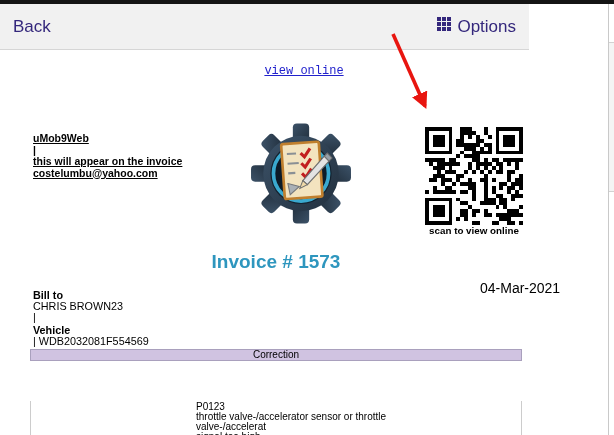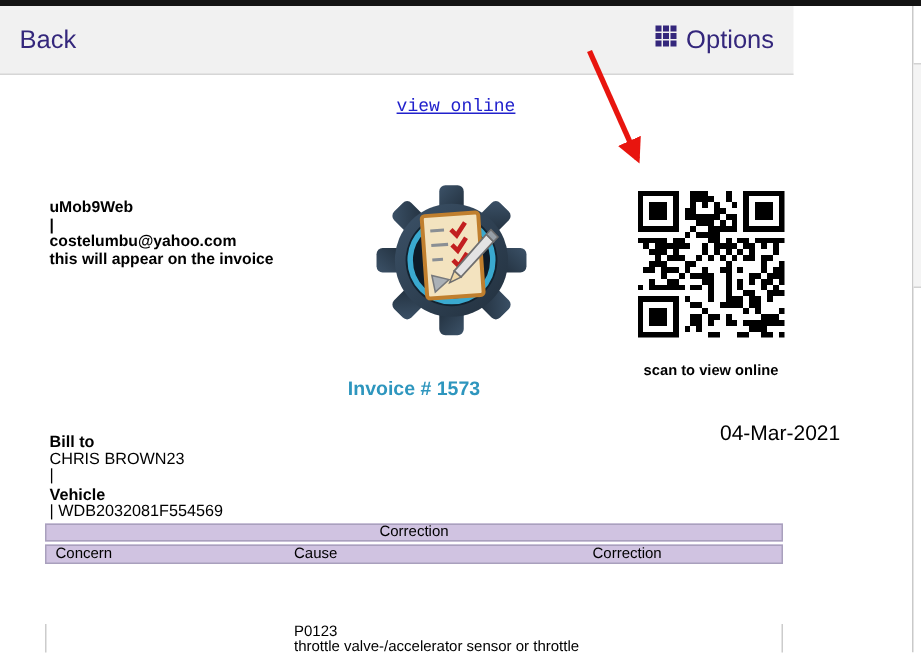--- a/index.html
+++ b/index.html
@@ -25,31 +25,31 @@
   #scrollbar { left:608px; top:4px; width:5px; height:431px; background:#fff; border-left:1px solid #c9c9c9; }
   #scrollbar-thumb { position:absolute; left:0; top:38px; width:5px; height:148px;
     background:#f4f4f4; border-top:1px solid #d2d2d2; border-bottom:1px solid #d2d2d2; }
 
   
   #view-online-wrap { top:63px; left:0; width:608px; text-align:center; font-size:12px; }
   #view-online-wrap a { color:var(--link,#2121cc); text-decoration:underline; cursor:pointer;font-family:Liberation Mono, monospace; }
 
   #arrow-svg { left:385px; top:25px; pointer-events:none; }
 
-  #sender { left:33px; top:133px; font-size:10.5px; font-weight:bold; line-height:11.5px; }
+  #sender { left:33px; top:133px; font-size:10.5px; font-weight:bold; line-height:11.5px;text-decoration:underline; }
   #sender div { white-space:nowrap; }
 
   #logo { left:250px; top:122px; }
 
   #qr-block { left:425px; top:127px; width:98px; text-align:center; }
   #qr-svg { width:98px; height:98px; display:block; }
-  #qr-caption { margin-top:17px; font-size:9.8px; font-weight:600; white-space:nowrap; }
+  #qr-caption { margin-top:0; font-size:9.8px; font-weight:600; white-space:nowrap; }
 
   #invoice-title { left:30px; top:251px; width:492px; text-align:center;
-    font-size:13px; font-weight:bold; color:var(--invoice-accent,#2e96be); }
+    font-size:19px; font-weight:bold; color:var(--invoice-accent,#2e96be); }
 
   .text-block { font-size:10.8px; line-height:11px;margin-top:14px; }
   .bold { font-weight:bold; }
   #bill-to { left:33px; top:276px; }
   #invoice-date { left:480px; top:280px; font-size:14px; }
   #vehicle { left:33px; top:311px; }
 
   
   #dtable { left:30px; top:349px; width:492px; font-size:10px; }
   .t-title {
@@ -106,22 +106,22 @@
     <marker id="ah" viewBox="0 0 10 10" refX="8" refY="5" markerWidth="4.6" markerHeight="4.6" orient="auto">
       <path d="M0 0 L10 5 L0 10 z" style="fill:var(--arrow,#e8150f)"></path>
     </marker>
   </defs>
   <line x1="8" y1="9" x2="40" y2="81" style="stroke:var(--arrow,#e8150f)" stroke-width="3.6" marker-end="url(#ah)"></line>
 </svg>
 
 <div class="abs" id="sender">
   <div>uMob9Web</div>
   <div>|</div>
+  <div>this will appear on the invoice</div>
   <div>costelumbu@yahoo.com</div>
-  <div>this will appear on the invoice</div>
 </div>
 
 <svg class="abs" id="logo" width="102" height="103" viewBox="0 0 100 100">
   <defs>
     <linearGradient id="gearg" x1="0" y1="0" x2="1" y2="1">
       <stop offset="0" stop-color="#3c5268"></stop>
       <stop offset="1" stop-color="#22303e"></stop>
     </linearGradient>
   </defs>
   <g fill="url(#gearg)">
@@ -398,25 +398,20 @@
 
 <div class="abs" id="invoice-date">04-Mar-2021</div>
 
 <div class="abs text-block" id="vehicle">
   <div class="bold">Vehicle</div>
   <div>| WDB2032081F554569</div>
 </div>
 
 <div class="abs" id="dtable">
   <div class="t-title">Correction</div>
-  <div class="t-head">
-    <div class="col-concern">Concern</div>
-    <div class="col-cause">Cause</div>
-    <div class="col-correction">Correction</div>
-  </div>
   <div class="t-body">
     <div class="t-row t-row-1">
       <div class="cell col-concern"></div>
       <div class="cell col-cause">P0123
 throttle valve-/accelerator sensor or throttle
 valve-/accelerat
 signal too high</div>
       <div class="cell col-correction"></div>
     </div>
     <div class="t-row t-row-2">

